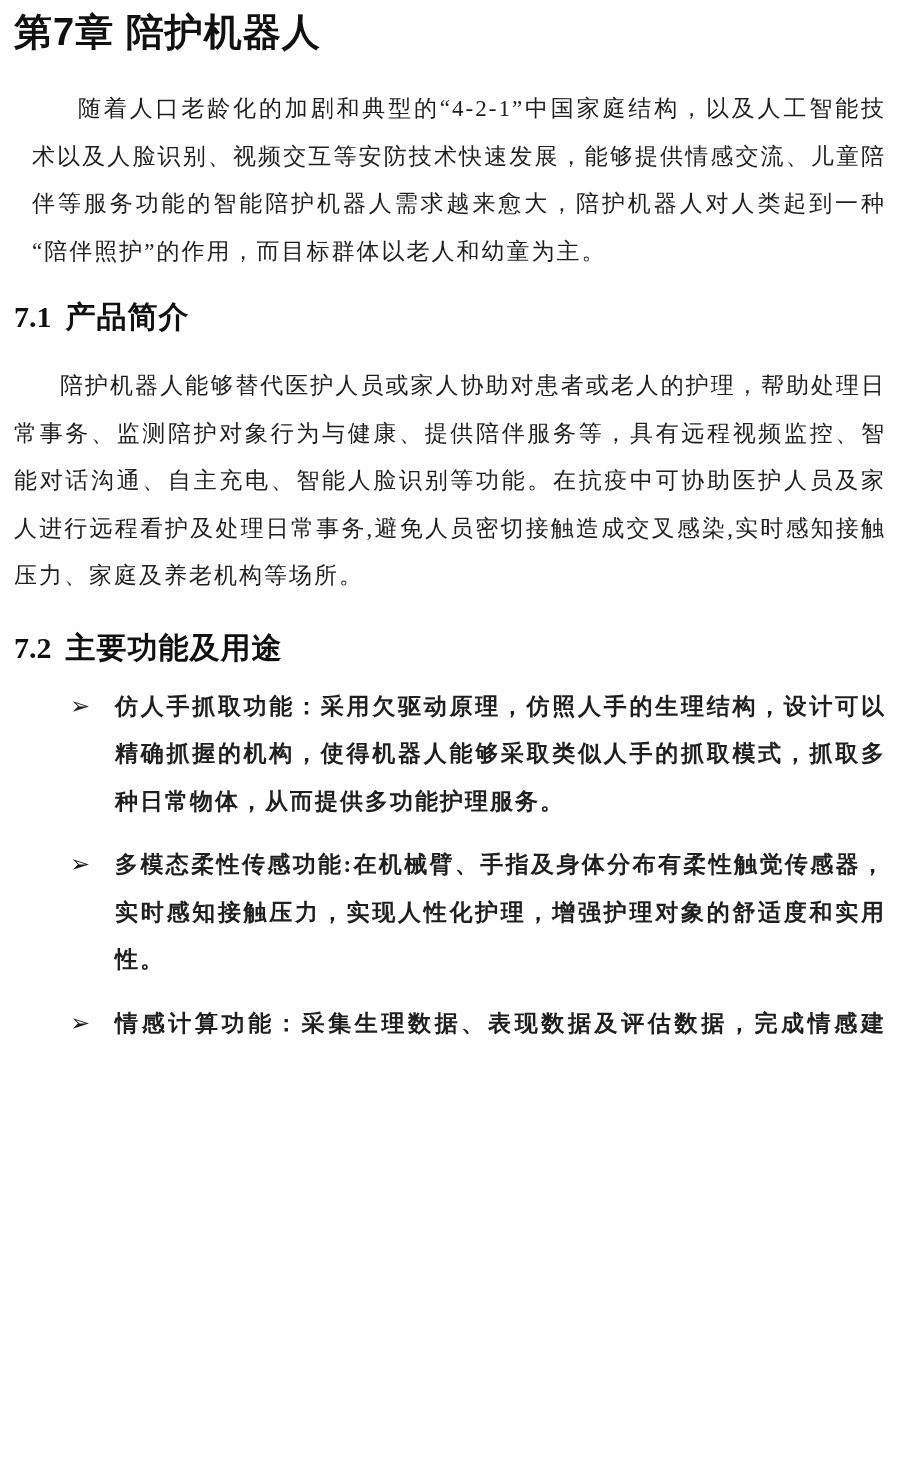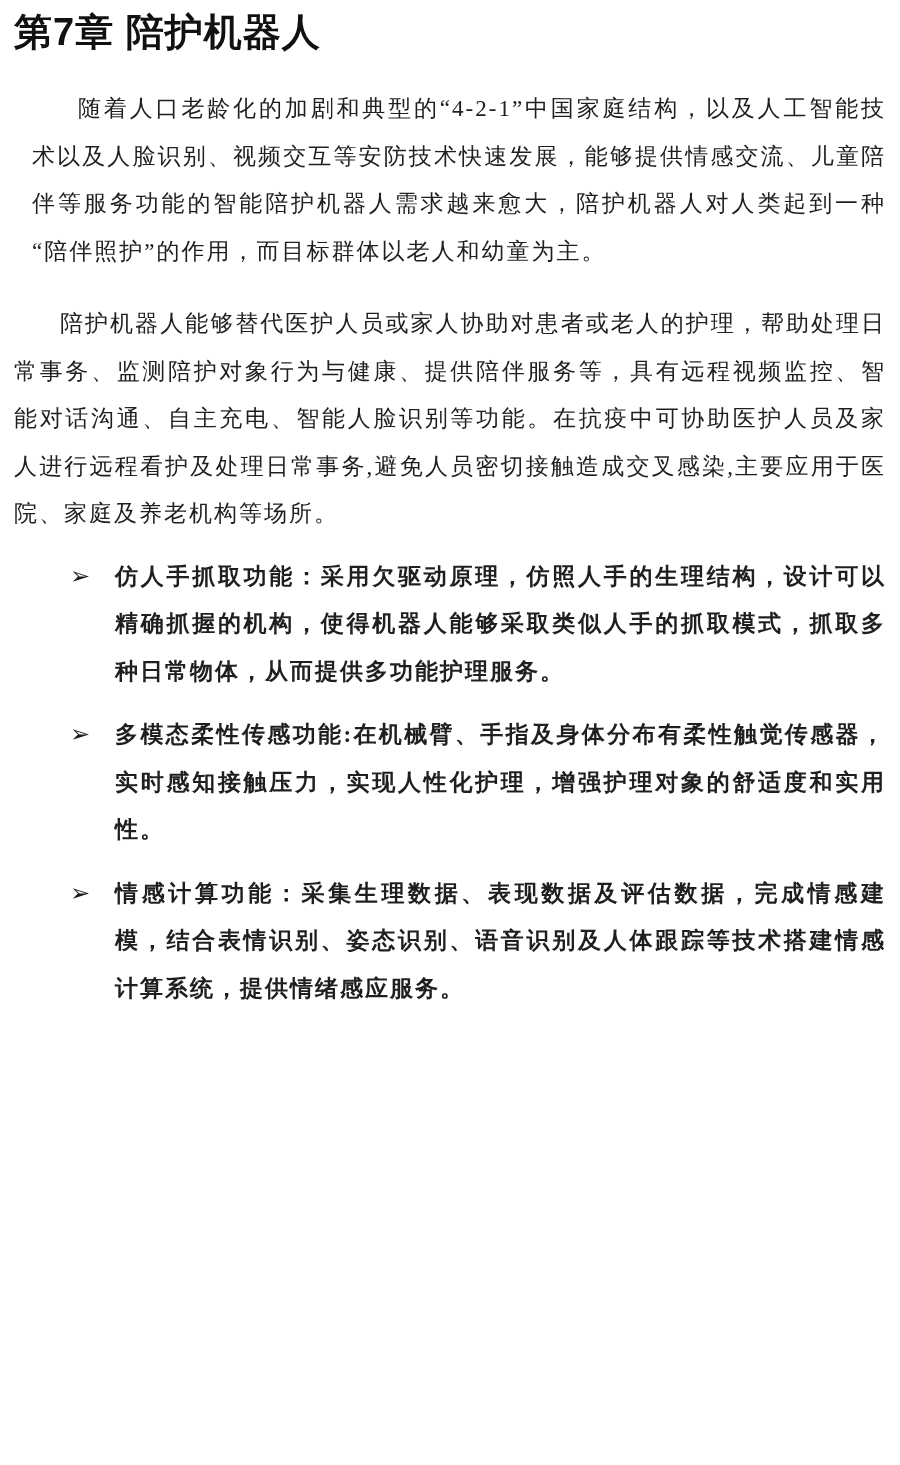--- a/index.html
+++ b/index.html
@@ -99,23 +99,29 @@
 </style>
 </head>
 <body>
 
 <div class="page">
 
   <h1 class="chapter">第7章 陪护机器人</h1>
 
   <p class="body indent p-intro">随着人口老龄化的加剧和典型的“4-2-1”中国家庭结构，以及人工智能技术以及人脸识别、视频交互等安防技术快速发展，能够提供情感交流、儿童陪伴等服务功能的智能陪护机器人需求越来愈大，陪护机器人对人类起到一种“陪伴照护”的作用，而目标群体以老人和幼童为主。</p>
 
+  <h2 class="section sec1">
+    <span class="hnum">7.1</span><span class="htxt">产品简介</span>
+  </h2>
 
-  <p class="body indent p-sec1">陪护机器人能够替代医护人员或家人协助对患者或老人的护理，帮助处理日常事务、监测陪护对象行为与健康、提供陪伴服务等，具有远程视频监控、智能对话沟通、自主充电、智能人脸识别等功能。在抗疫中可协助医护人员及家人进行远程看护及处理日常事务,避免人员密切接触造成交叉感染,主要应用于医院、家庭及养老机构等场所。</p>
+  <p class="body indent p-sec1">陪护机器人能够替代医护人员或家人协助对患者或老人的护理，帮助处理日常事务、监测陪护对象行为与健康、提供陪伴服务等，具有远程视频监控、智能对话沟通、自主充电、智能人脸识别等功能。在抗疫中可协助医护人员及家人进行远程看护及处理日常事务,避免人员密切接触造成交叉感染,实时感知接触压力、家庭及养老机构等场所。</p>
 
+  <h2 class="section sec2">
+    <span class="hnum">7.2</span><span class="htxt">主要功能及用途</span>
+  </h2>
 
 
   <ul class="bullets">
     <li>
       <span class="marker">➢</span>
       <span class="btext">仿人手抓取功能：采用欠驱动原理，仿照人手的生理结构，设计可以精确抓握的机构，使得机器人能够采取类似人手的抓取模式，抓取多种日常物体，从而提供多功能护理服务。</span>
     </li>
     <li>
       <span class="marker">➢</span>
       <span class="btext">多模态柔性传感功能:在机械臂、手指及身体分布有柔性触觉传感器，实时感知接触压力，实现人性化护理，增强护理对象的舒适度和实用性。</span>

